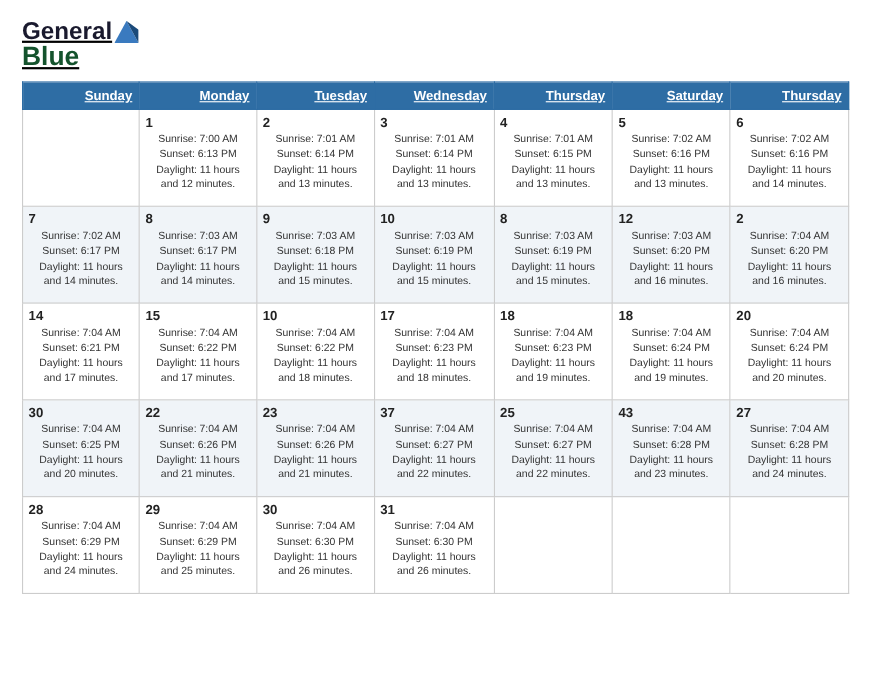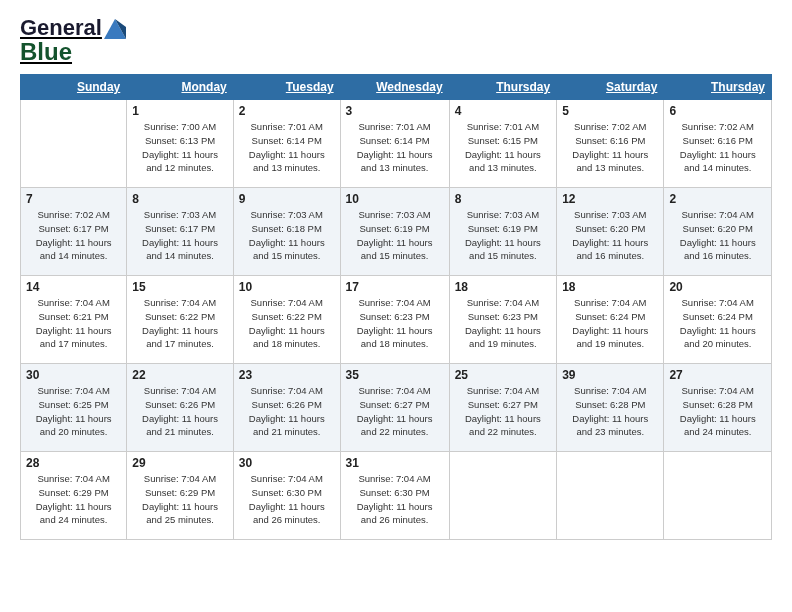--- a/index.html
+++ b/index.html
@@ -216,29 +216,29 @@
           </td>
           <td>
             <span class="day-num">22</span>
             <div class="day-info">Sunrise: 7:04 AM<br>Sunset: 6:26 PM<br>Daylight: 11 hours<br>and 21 minutes.</div>
           </td>
           <td>
             <span class="day-num">23</span>
             <div class="day-info">Sunrise: 7:04 AM<br>Sunset: 6:26 PM<br>Daylight: 11 hours<br>and 21 minutes.</div>
           </td>
           <td>
-            <span class="day-num">35</span>
+            <span class="day-num">37</span>
             <div class="day-info">Sunrise: 7:04 AM<br>Sunset: 6:27 PM<br>Daylight: 11 hours<br>and 22 minutes.</div>
           </td>
           <td>
             <span class="day-num">25</span>
             <div class="day-info">Sunrise: 7:04 AM<br>Sunset: 6:27 PM<br>Daylight: 11 hours<br>and 22 minutes.</div>
           </td>
           <td>
-            <span class="day-num">39</span>
+            <span class="day-num">43</span>
             <div class="day-info">Sunrise: 7:04 AM<br>Sunset: 6:28 PM<br>Daylight: 11 hours<br>and 23 minutes.</div>
           </td>
           <td>
             <span class="day-num">27</span>
             <div class="day-info">Sunrise: 7:04 AM<br>Sunset: 6:28 PM<br>Daylight: 11 hours<br>and 24 minutes.</div>
           </td>
         </tr>
         <tr>
           <td>
             <span class="day-num">28</span>

